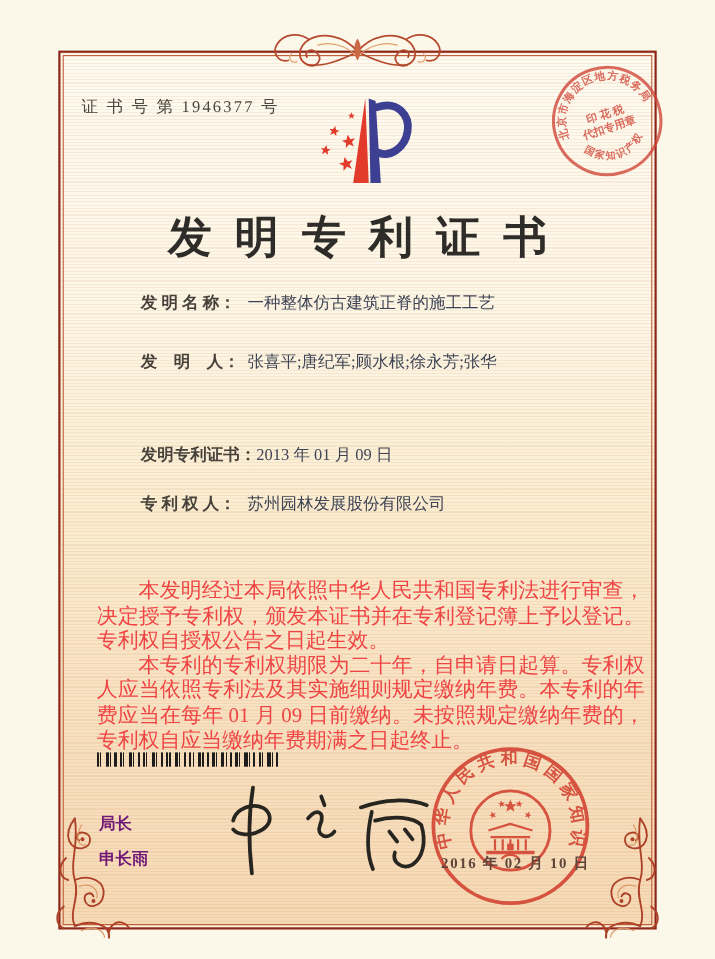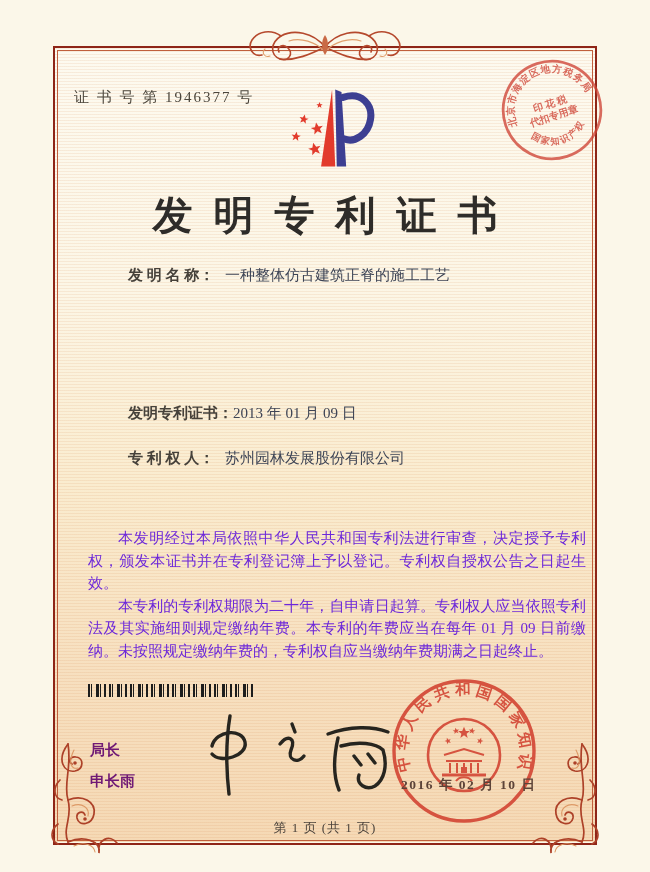--- a/index.html
+++ b/index.html
@@ -44,21 +44,21 @@
     letter-spacing:21px;padding-left:21px;
   }
   .field-row{position:absolute;left:88px;right:60px;font-size:15px;white-space:nowrap;margin-left:40px;}
   .f-label{display:inline-block;min-width:97px;color:#46413a;font-weight:600;}
   .f-value{color:#3e4455;font-weight:500;}
   .row-0{top:266px}.row-1{top:320px}.row-2{top:362px}
   .row-3{top:404px}.row-4{top:449px}.row-5{top:492px}
 
   .body-text{
     position:absolute;left:88px;right:64px;top:527px;
-    color:#6d28d9;font-size:15px;line-height:22.6px;text-align:justify;
+    color:#ef4444;font-size:19px;line-height:22.6px;text-align:justify;
   }
   .body-text p{margin:0;text-indent:2em;}
 
   .barcode{
     position:absolute;left:88px;top:684px;width:166px;height:13px;
     background:repeating-linear-gradient(90deg,
       #1d1d1d 0 2px,transparent 2px 3px,
       #1d1d1d 3px 4px,transparent 4px 8px,
       #1d1d1d 8px 11px,transparent 11px 12px,
       #1d1d1d 12px 13px,transparent 13px 16px,
@@ -182,20 +182,23 @@
       </text>
       <text x="50" y="47" text-anchor="middle" font-size="9.4" fill="#cf4436" font-weight="bold">印 花 税</text>
       <text x="50" y="59" text-anchor="middle" font-size="9.4" fill="#cf4436" font-weight="bold">代扣专用章</text>
     </svg>
   </div>
 
   <div class="title">发明专利证书</div>
 
   <div class="field-row row-0">
     <span class="f-label">发 明 名 称：</span><span class="f-value">一种整体仿古建筑正脊的施工工艺</span>
+  </div>
+  <div class="field-row row-1">
+    <span class="f-label">发　明　人：</span><span class="f-value">张喜平;唐纪军;顾水根;徐永芳;张华</span>
   </div>
   <div class="field-row row-3">
     <span class="f-label">发明专利证书：</span><span class="f-value">2013 年 01 月 09 日</span>
   </div>
   <div class="field-row row-4">
     <span class="f-label">专 利 权 人：</span><span class="f-value">苏州园林发展股份有限公司</span>
   </div>
 
   <div class="body-text">
     <p>本发明经过本局依照中华人民共和国专利法进行审查，决定授予专利权，颁发本证书并在专利登记簿上予以登记。专利权自授权公告之日起生效。</p>
@@ -251,15 +254,14 @@
           <path d="M58,104 H102" stroke-width="3"></path>
           <path d="M72,110 A9,7 0 0 1 88,110"></path>
         </g>
         <rect x="77" y="96" width="6" height="6" fill="#d24130"></rect>
       </g>
     </svg>
   </div>
 
   <div class="issue-date">2016 年 02 月 10 日</div>
 
-  <div class="footer">第 1 页 (共 1 页)</div>
 
 </div>
 
 </body></html>

